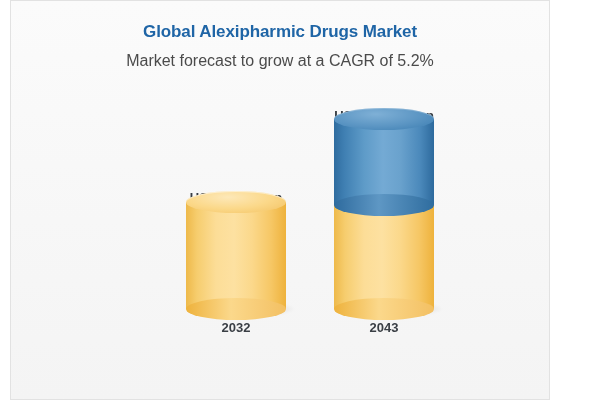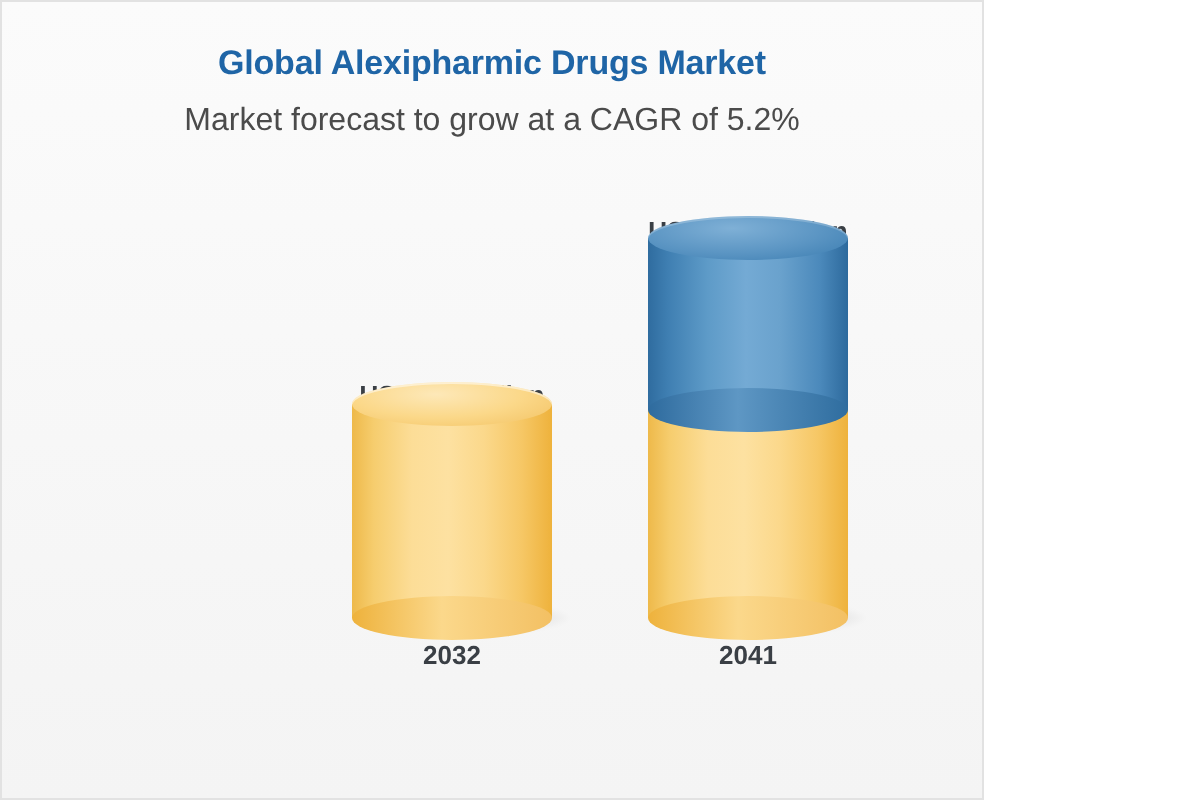--- a/index.html
+++ b/index.html
@@ -9,25 +9,26 @@
   body {
     width: 600px;
     height: 400px;
     overflow: hidden;
     font-family: "Liberation Sans", sans-serif;
   }
 
   .card {
     position: relative;
     box-sizing: border-box;
-    width: 492px;
+    width: 540px;
     height: 400px;
     background: linear-gradient(180deg, #fbfbfb 0%, #f7f7f7 55%, #f4f4f4 100%);
     border: 1px solid #e2e2e2;
     overflow: hidden;
+    margin-left: 10px;
   }
 
   
   .header {
     position: absolute;
     top: 0; left: 0; right: 0;
     text-align: center;
     padding-top: 20px;
   }
   .chart-title {
@@ -224,19 +225,19 @@
           <div class="seg-body"></div>
           <div class="cap cap-bottom" style="bottom:-11px;"></div>
         </div>
 
         <div class="seg blue" style="bottom:104px; height:86px;">
           <div class="seg-body"></div>
           <div class="cap cap-bottom" style="bottom:-11px;"></div>
           <div class="cap cap-top" style="top:-11px;"></div>
         </div>
       </div>
-      <div class="year-label">2041</div>
+      <div class="year-label">2043</div>
     </div>
 
   </div>
 
 
 </div>
 
 </body></html>

